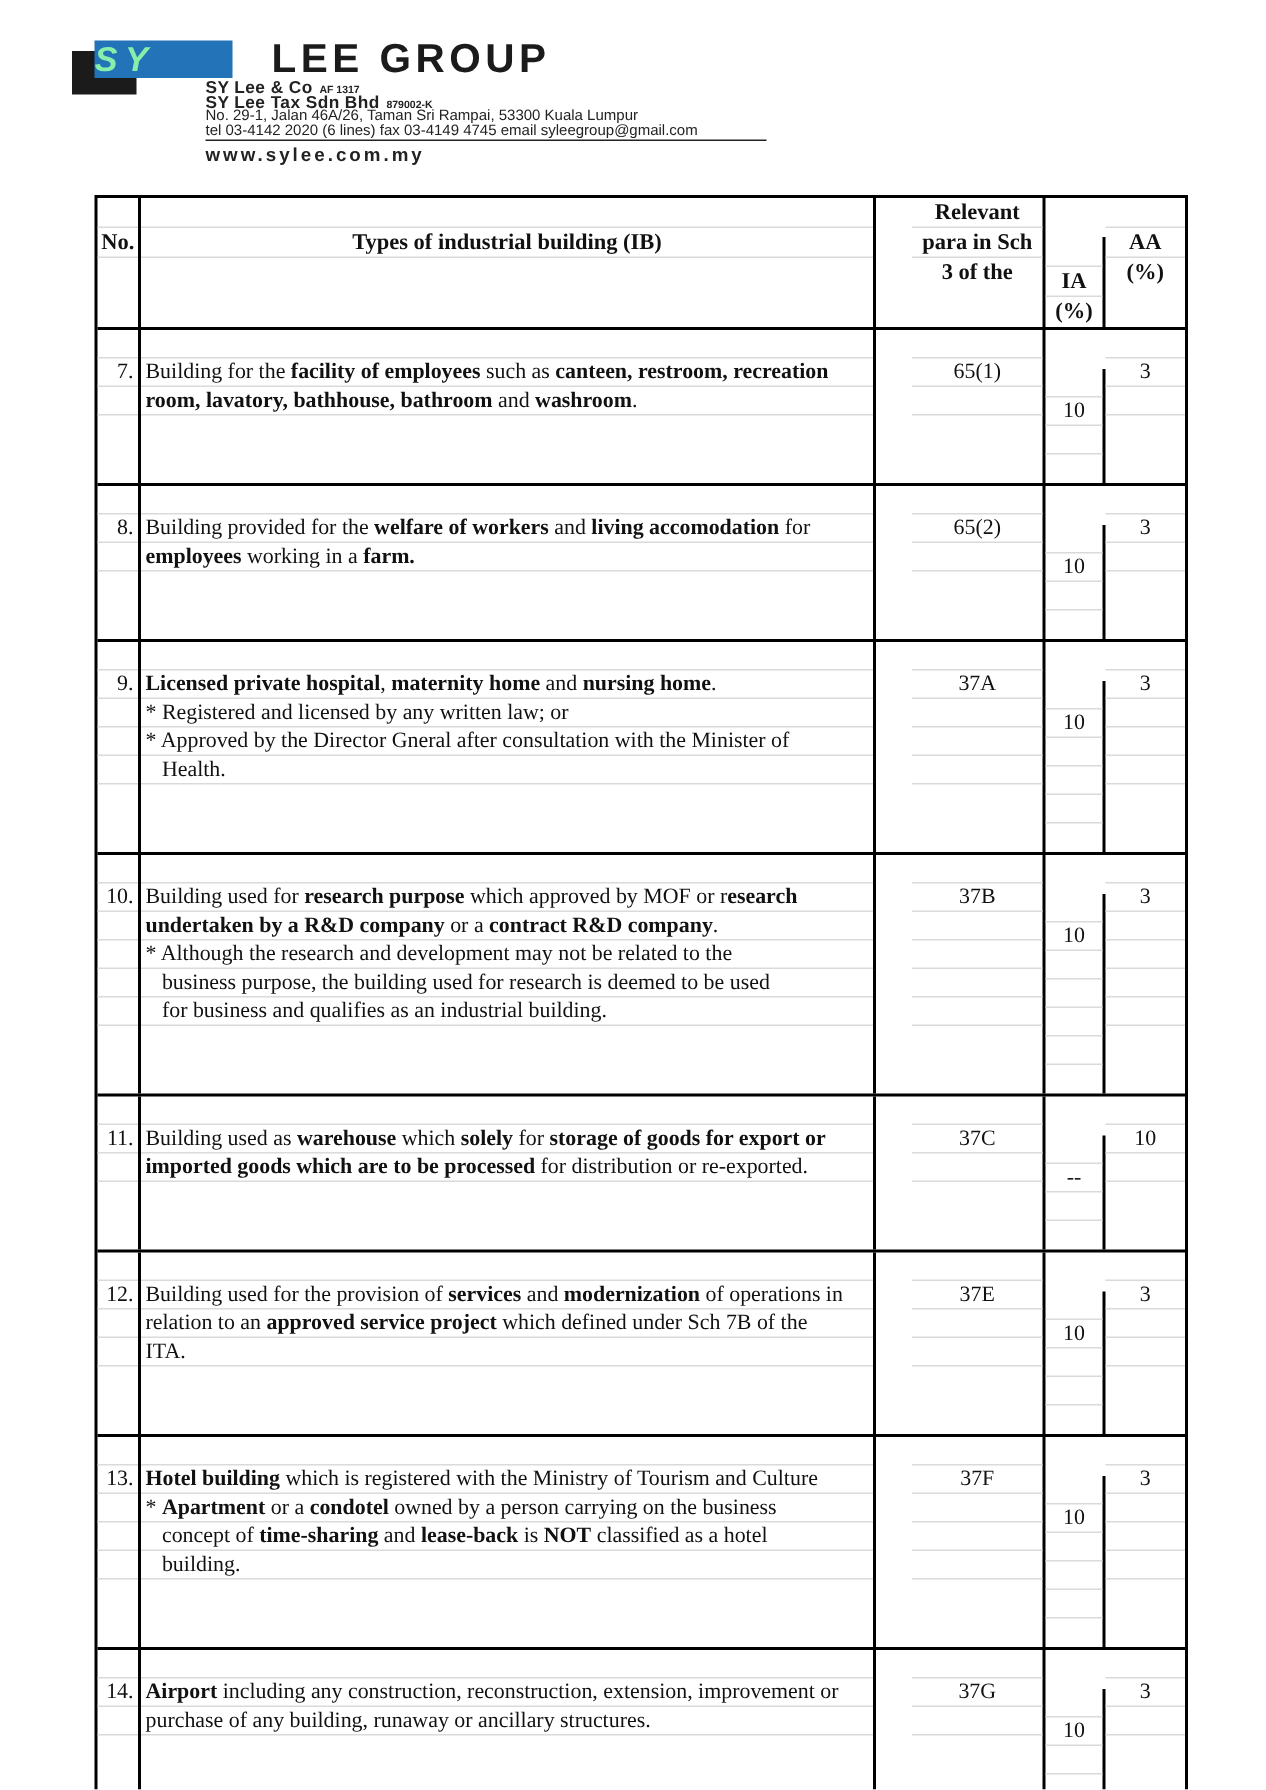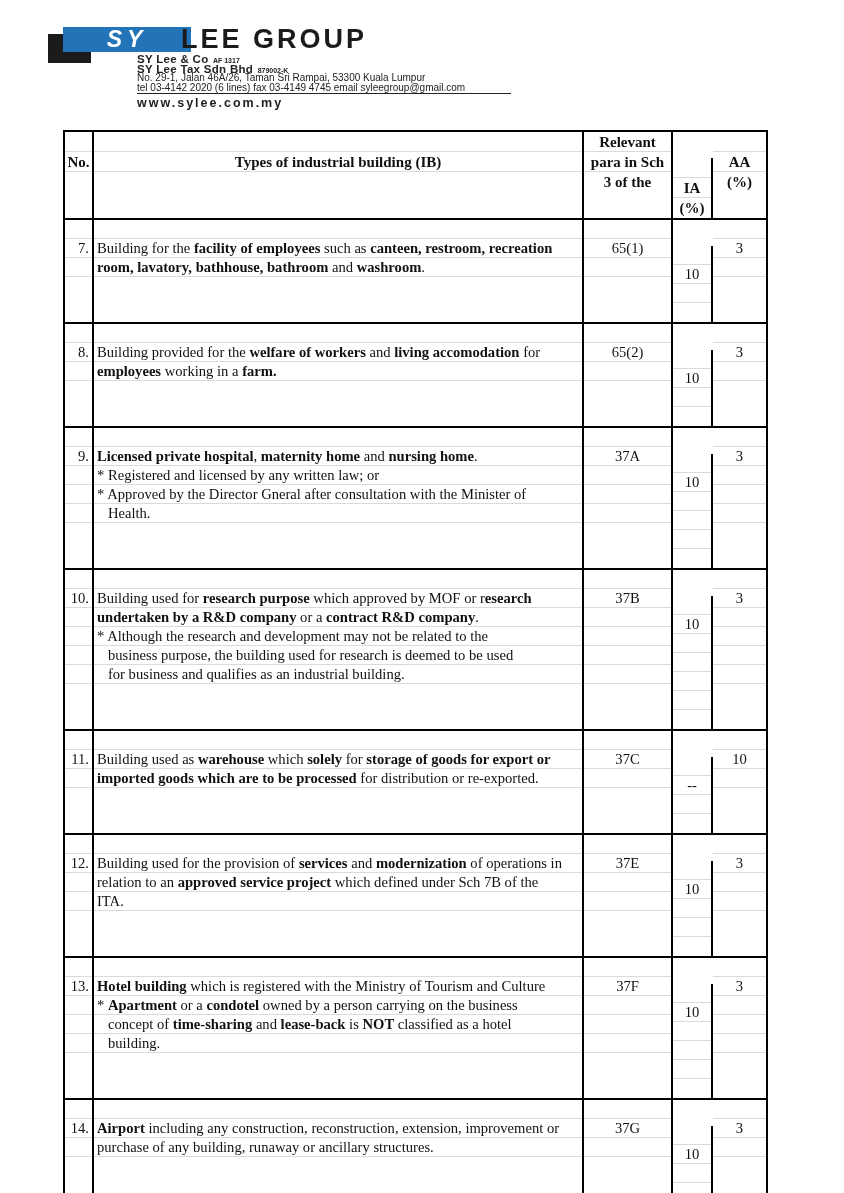--- a/index.html
+++ b/index.html
@@ -5,43 +5,43 @@
   html,body { margin:0; padding:0; background:#ffffff; }
   .page {
     position:relative; width:844px; height:1193px; background:#fff;
     font-family:"Liberation Serif", serif; overflow:hidden; color:#111;
   }
 
   
   .letterhead { position:absolute; left:48px; top:22px; width:480px; height:90px;
     font-family:"Liberation Sans", sans-serif; }
   .logo-black { position:absolute; left:0; top:12px; width:43px; height:29px; background:#1b1b1b; }
-  .logo-blue  { position:absolute; left:15px; top:5px; width:128px; height:25px; background:#2373b8;
-    color:#ffffff; font-weight:bold; font-style:italic; font-size:23px; letter-spacing:5px;
-    text-align:center; line-height:25px; }
+  .logo-blue  { position:absolute; left:15px; top:5px; width:92px; height:25px; background:#2373b8;
+    color:#86efac; font-weight:bold; font-style:italic; font-size:23px; letter-spacing:5px;
+    line-height:25px; }
   .logo-word  { position:absolute; left:133px; top:2px; font-size:27px; font-weight:bold;
     letter-spacing:3px; color:#1b1b1b; white-space:nowrap; }
   .co-block { position:absolute; left:89px; top:31px; white-space:nowrap; color:#222; }
   .co-line { height:10px; line-height:10px; }
   .co-name { font-size:11.5px; font-weight:bold; letter-spacing:0.3px; }
   .co-reg  { font-size:7px; font-weight:bold; }
   .addr-line { height:10px; line-height:10px; font-size:10px; }
   .tel-line { height:10px; line-height:10px; font-size:10px; border-bottom:1.3px solid #222; width:374px; }
   .tel-line b { font-weight:normal; }
   .web-line { margin-top:1.5px; font-size:12.5px; font-weight:bold; letter-spacing:2px; }
 
   
   .ibtable { position:absolute; left:63px; top:130px; border:2px solid #000; background:#fff; }
   .sec { display:flex; border-top:2px solid #000; }
   .sec.first { border-top:none; }
   .col { flex:none; border-right:2px solid #000; }
   .col.last { border-right:none; }
   .c-no    { width:27px; }
   .c-types { width:488px; }
-  .c-para  { width:87px; }
+  .c-para  { width:87px;margin-left:24px; }
   .c-ia    { width:38px;margin-top:26px; }
   .c-aa    { width:53px; }
   .line { height:19px; line-height:19px; box-sizing:border-box; border-bottom:1px solid #dadada;
     overflow:hidden; white-space:pre; font-size:14.6px; }
   .line:last-child { border-bottom:none; }
   .hdr .line { height:20px; line-height:20px; font-weight:bold; text-align:center; font-size:15px; }
   .t-no    { text-align:right; padding-right:3px; }
   .t-types { padding-left:3px; }
   .t-ctr   { text-align:center; }
   .b { font-weight:bold;margin-top:30px; }

